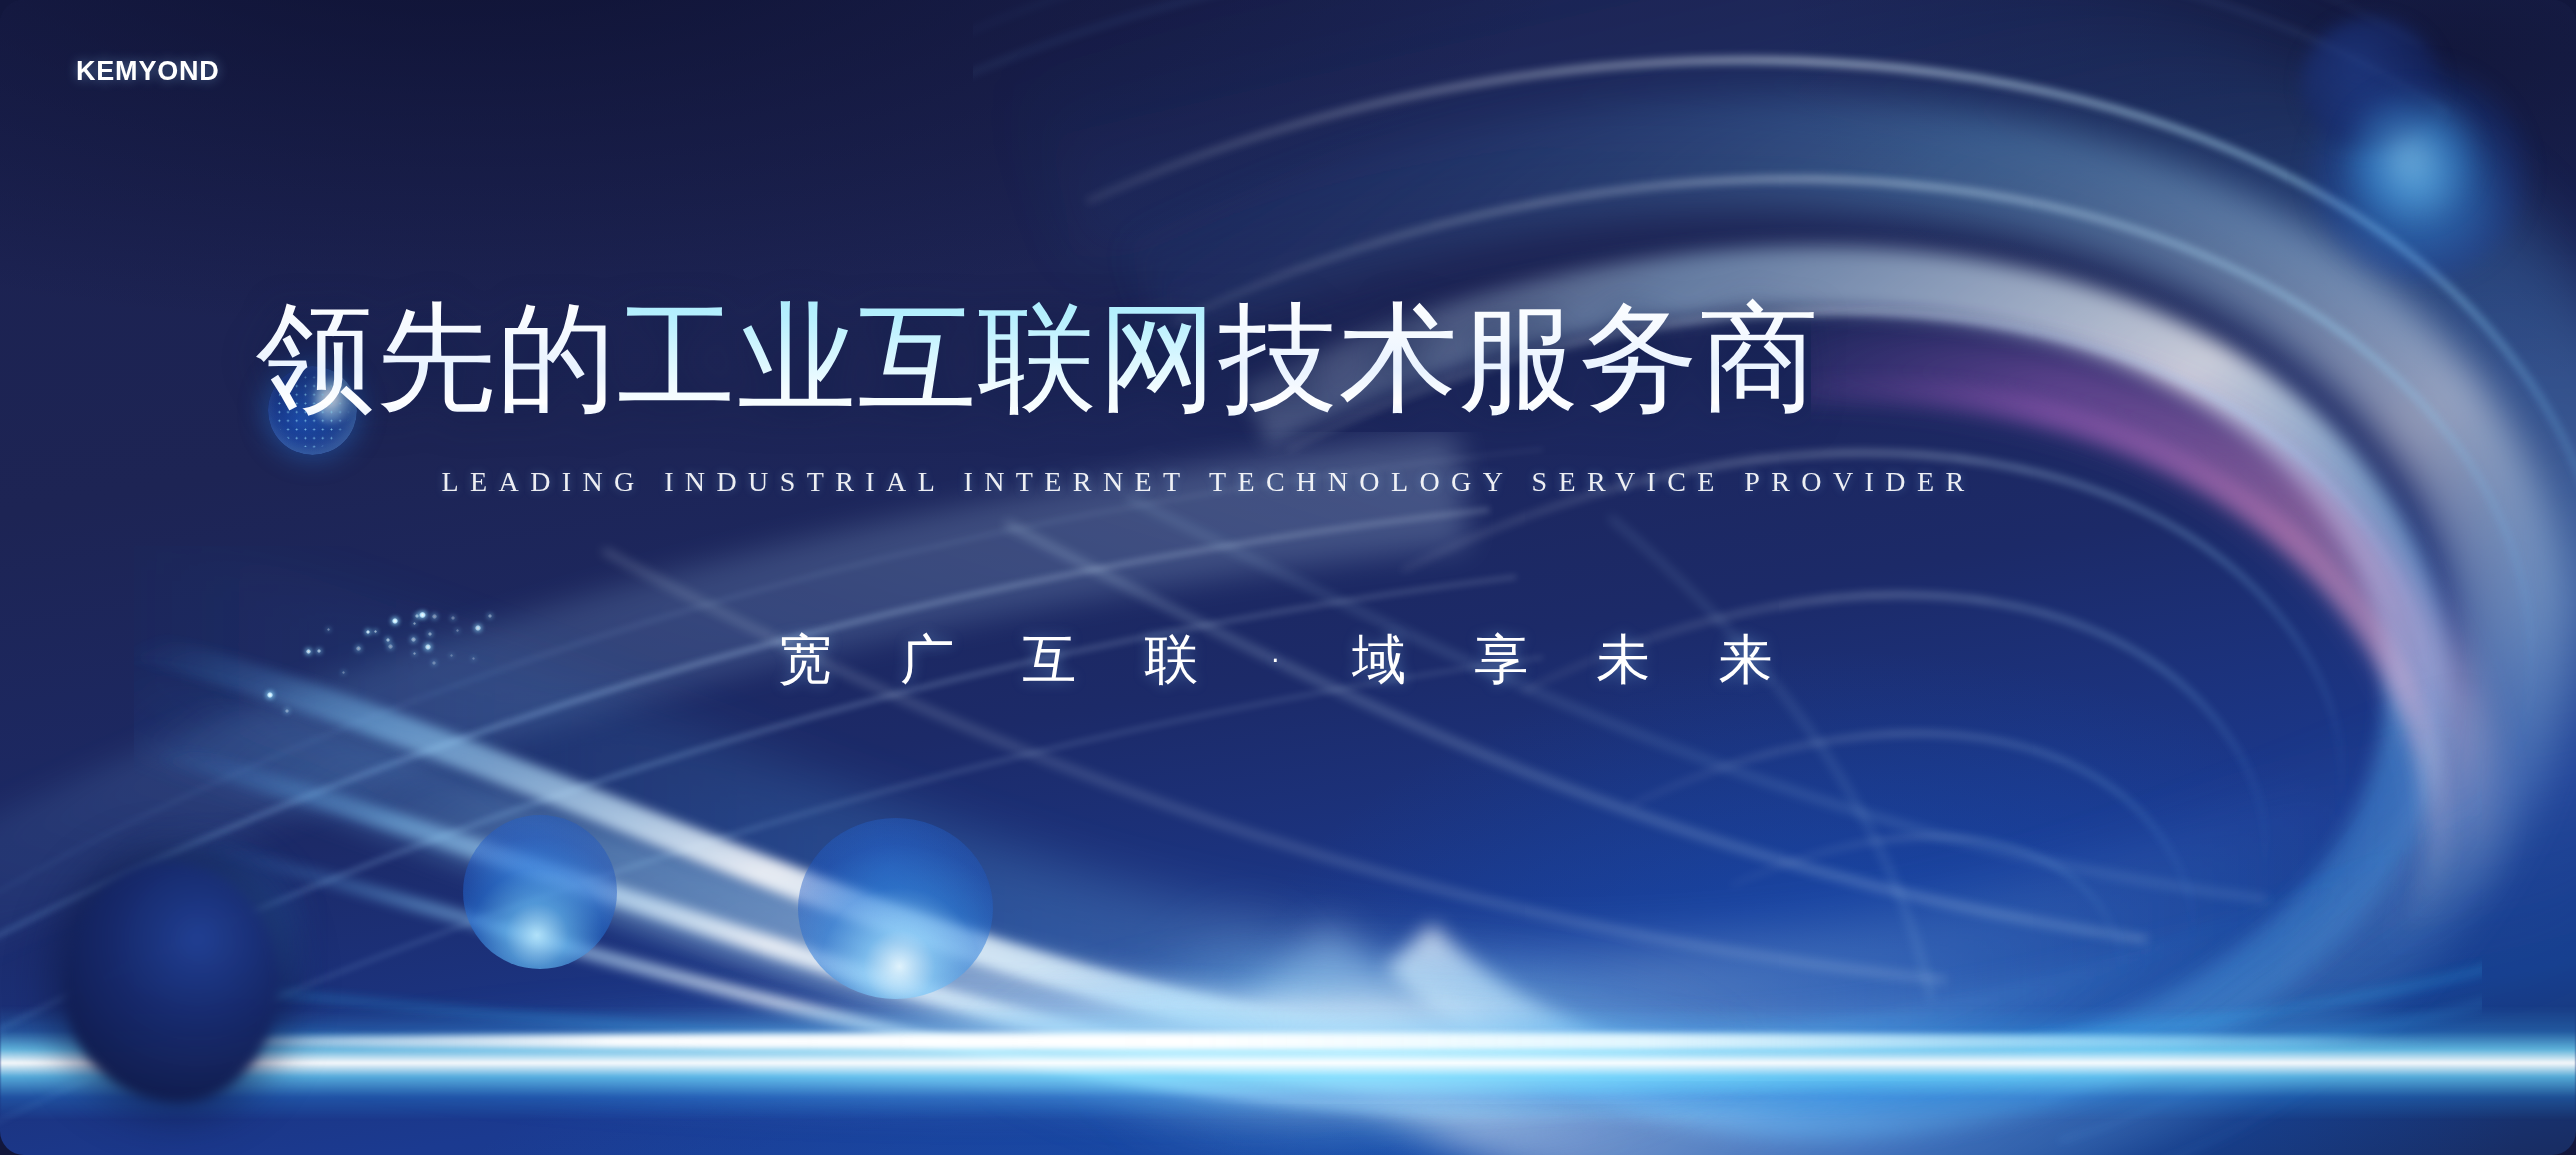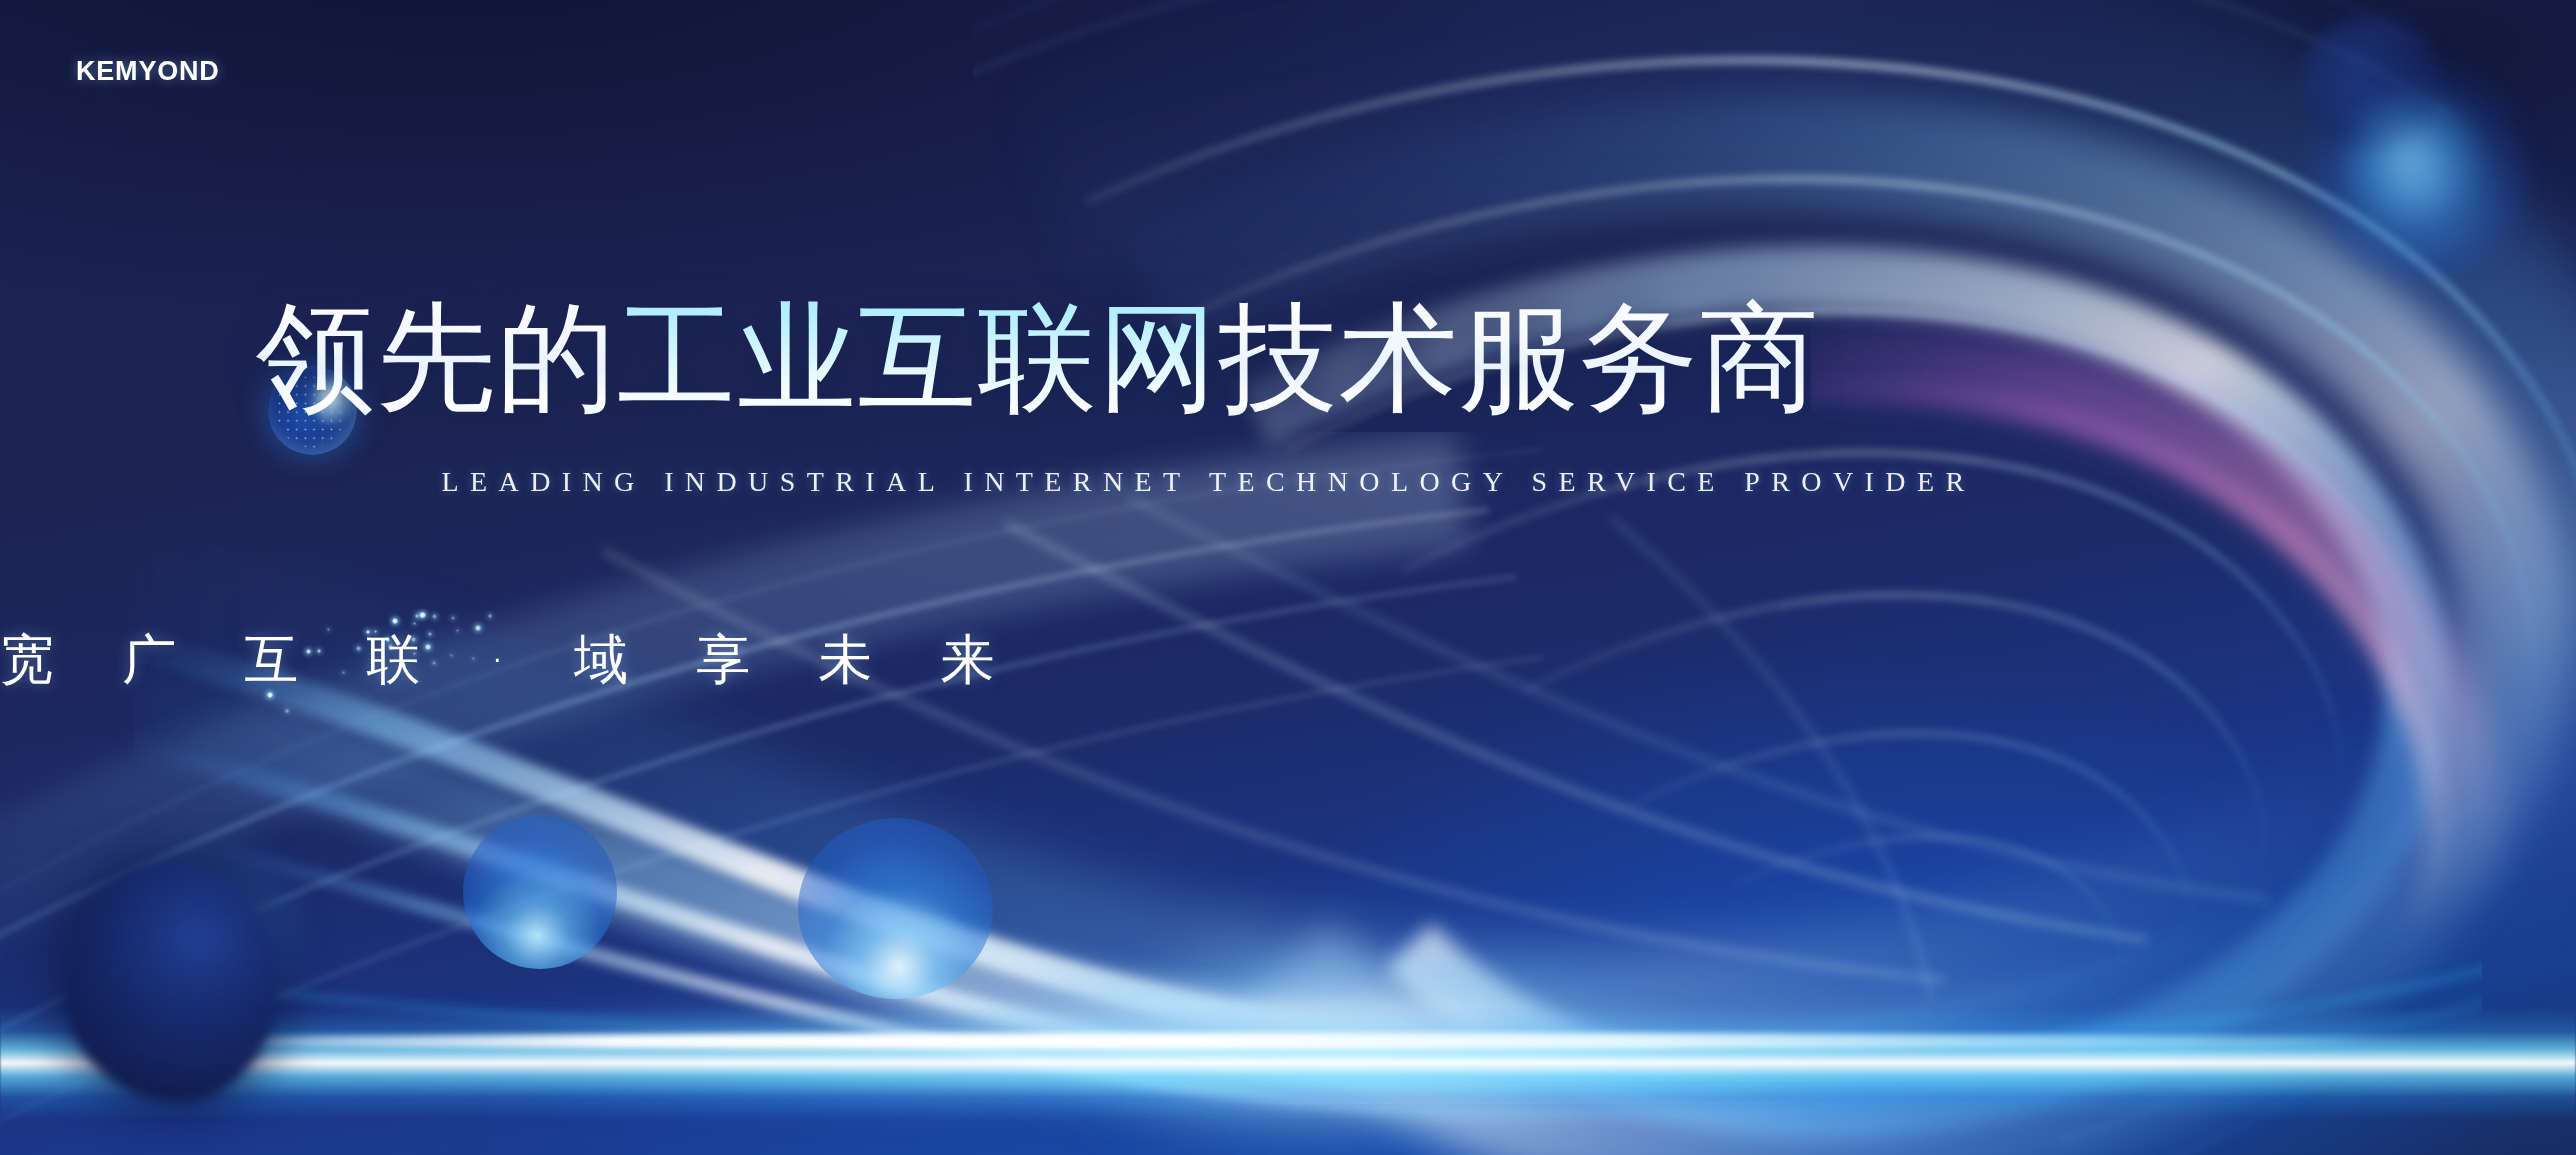--- a/index.html
+++ b/index.html
@@ -11,20 +11,21 @@
 
   #banner {
     position:relative;
     width:2576px;
     height:1155px;
     overflow:hidden;
     background:
       radial-gradient(ellipse 1073px 738px at 72% 96%, rgba(20,90,200,0.55) 0%, rgba(20,90,200,0) 62%),
       radial-gradient(ellipse 1342px 671px at 45% 118%, rgba(25,95,210,0.60) 0%, rgba(25,95,210,0) 60%),
       linear-gradient(170deg, #1b2150 0%, #1d2454 32%, #1c2a68 56%, #1b3a90 76%, #18408f 88%, #182c62 100%);
+    border-radius: 24px;
   }
 
   
   .art { position:absolute; pointer-events:none; }
 
   
   .vignette-top {
     inset:0;
     background:
       radial-gradient(ellipse 1610px 604px at 18% -8%, rgba(12,15,45,0.85) 0%, rgba(12,15,45,0) 70%),
@@ -203,21 +204,21 @@
     font-family:"Liberation Serif","DejaVu Serif", serif;
     font-size:28px;
     letter-spacing:11.4px;
     color:rgba(255,255,255,0.92);
     text-shadow:0 0 8px rgba(140,200,255,0.35);
     white-space:nowrap;
   }
 
   .tagline {
     position:absolute; left:0; top:624px; width:2576px;
-    text-align:left;
+    text-align:center;
     font-family:"DejaVu Sans","Liberation Sans", sans-serif;
     font-size:54px;
     font-weight:300;
     letter-spacing:25.5px;
     color:#ffffff;
     text-shadow:0 0 13.4px rgba(150,210,255,0.40);
     white-space:nowrap;
   }
 </style>
 </head>

